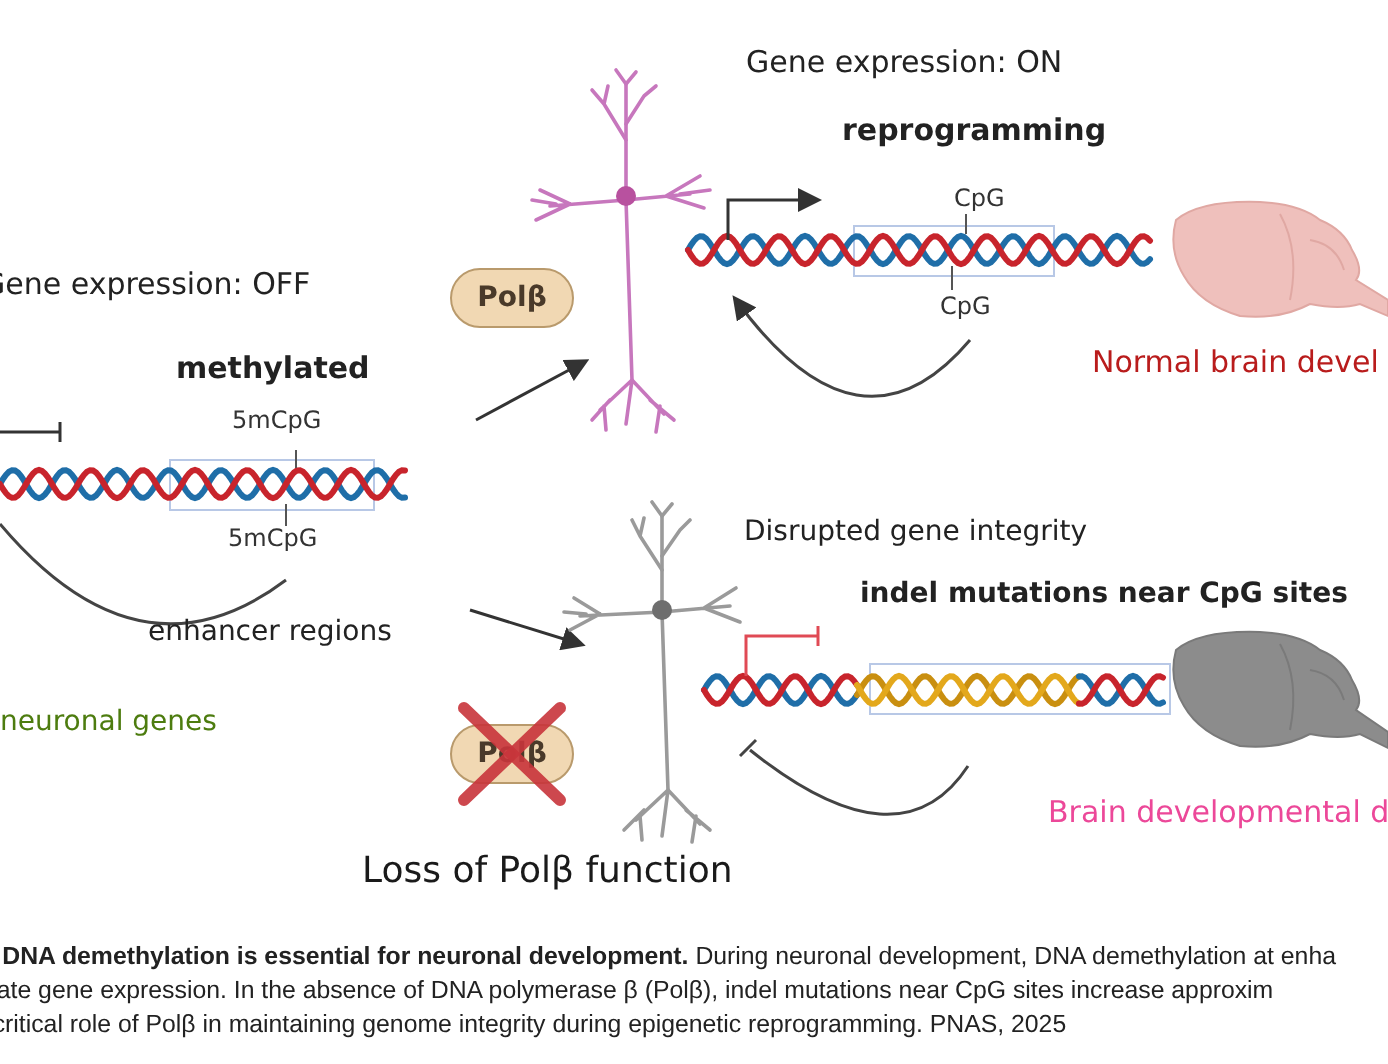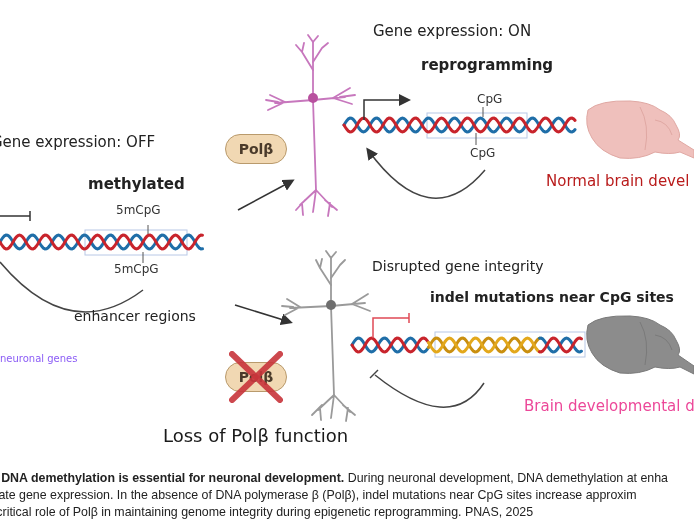--- a/index.html
+++ b/index.html
@@ -4,30 +4,30 @@
 <style>
   html, body { margin: 0; padding: 0; background: #ffffff; }
   body { width: 694px; height: 532px; position: relative; overflow: hidden; font-family: "DejaVu Sans", sans-serif; color: #1a1a1a; }
   .lbl { position: absolute; white-space: nowrap; }
   .fig { position: absolute; left: 0; top: 0; }
   .t-gene-off { left: -9px; top: 133px; font-size: 15px; color: #222; }
   .t-methylated { left: 88px; top: 175px; font-size: 15px; font-weight: bold; color: #222; }
   .t-5m-top { left: 116px; top: 203px; font-size: 12px; color: #333; }
   .t-5m-bot { left: 114px; top: 262px; font-size: 12px; color: #333; }
   .t-enhancer { left: 40px; top: 308px; font-size: 14px; color: #222; margin-left: 34px; }
-  .t-neuronal { left: 0px; top: 353px; font-size: 10px; color: #8b5cf6; }
+  .t-neuronal { left: 0px; top: 353px; font-size: 14px; color: #4d7c0f; }
   .t-gene-on { left: 373px; top: 22px; font-size: 15px; color: #222; }
   .t-demethyl { left: 421px; top: 56px; font-size: 15px; font-weight: bold; color: #222; }
   .t-cpg-top { left: 477px; top: 92px; font-size: 12px; color: #333; }
   .t-cpg-bot { left: 470px; top: 146px; font-size: 12px; color: #333; }
   .t-normal { left: 546px; top: 172px; font-size: 15px; color: #b91c1c; }
   .t-disrupted { left: 372px; top: 258px; font-size: 14px; color: #222; }
   .t-indel { left: 430px; top: 289px; font-size: 14px; font-weight: bold; color: #222; }
   .t-braindev { left: 524px; top: 397px; font-size: 15px; color: #ec4899; }
-  .t-loss { left: 163px; top: 425px; font-size: 18px; color: #1a1a1a; }
+  .t-loss { left: 181px; top: 425px; font-size: 18px; color: #1a1a1a; }
   .polb { position: absolute; width: 62px; height: 30px; border-radius: 15px; background: #f1d8b3; border: 1.5px solid #b99a6c; box-sizing: border-box; font-size: 14px; font-weight: bold; color: #4a3a2a; display: flex; align-items: center; justify-content: center; }
   .polb-top { left: 225px; top: 134px; }
   .polb-bot { left: 225px; top: 362px; }
   .caption { position: absolute; left: -14px; top: 470px; width: 720px; font-family: "Liberation Sans", sans-serif; font-size: 12.4px; line-height: 17px; color: #222; text-align: justify; }
   .caption p { margin: 0; white-space: nowrap; }
   .caption b { font-weight: bold; }
 </style>
 </head>
 <body>
 

